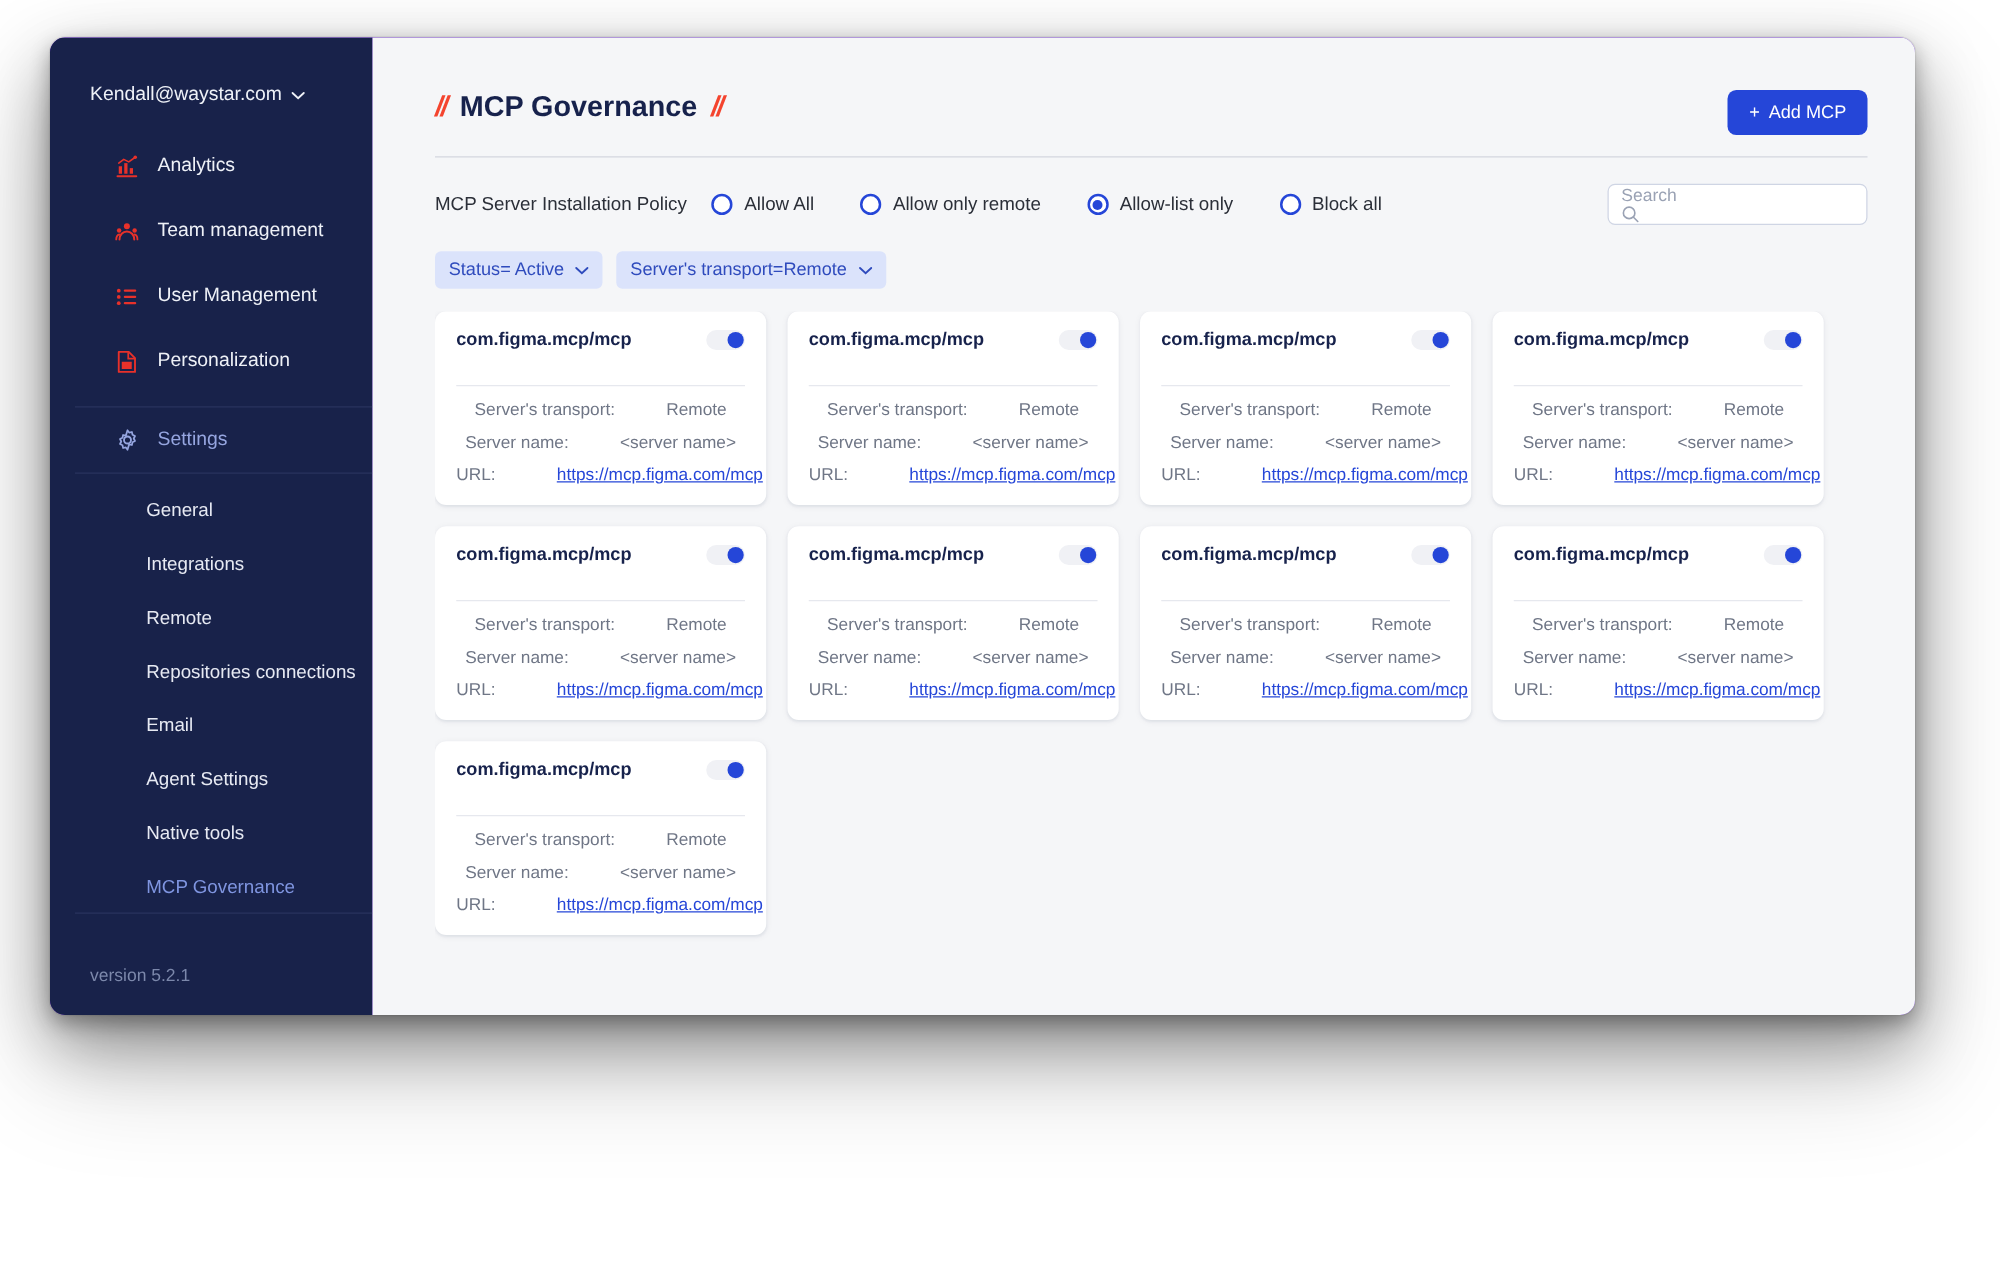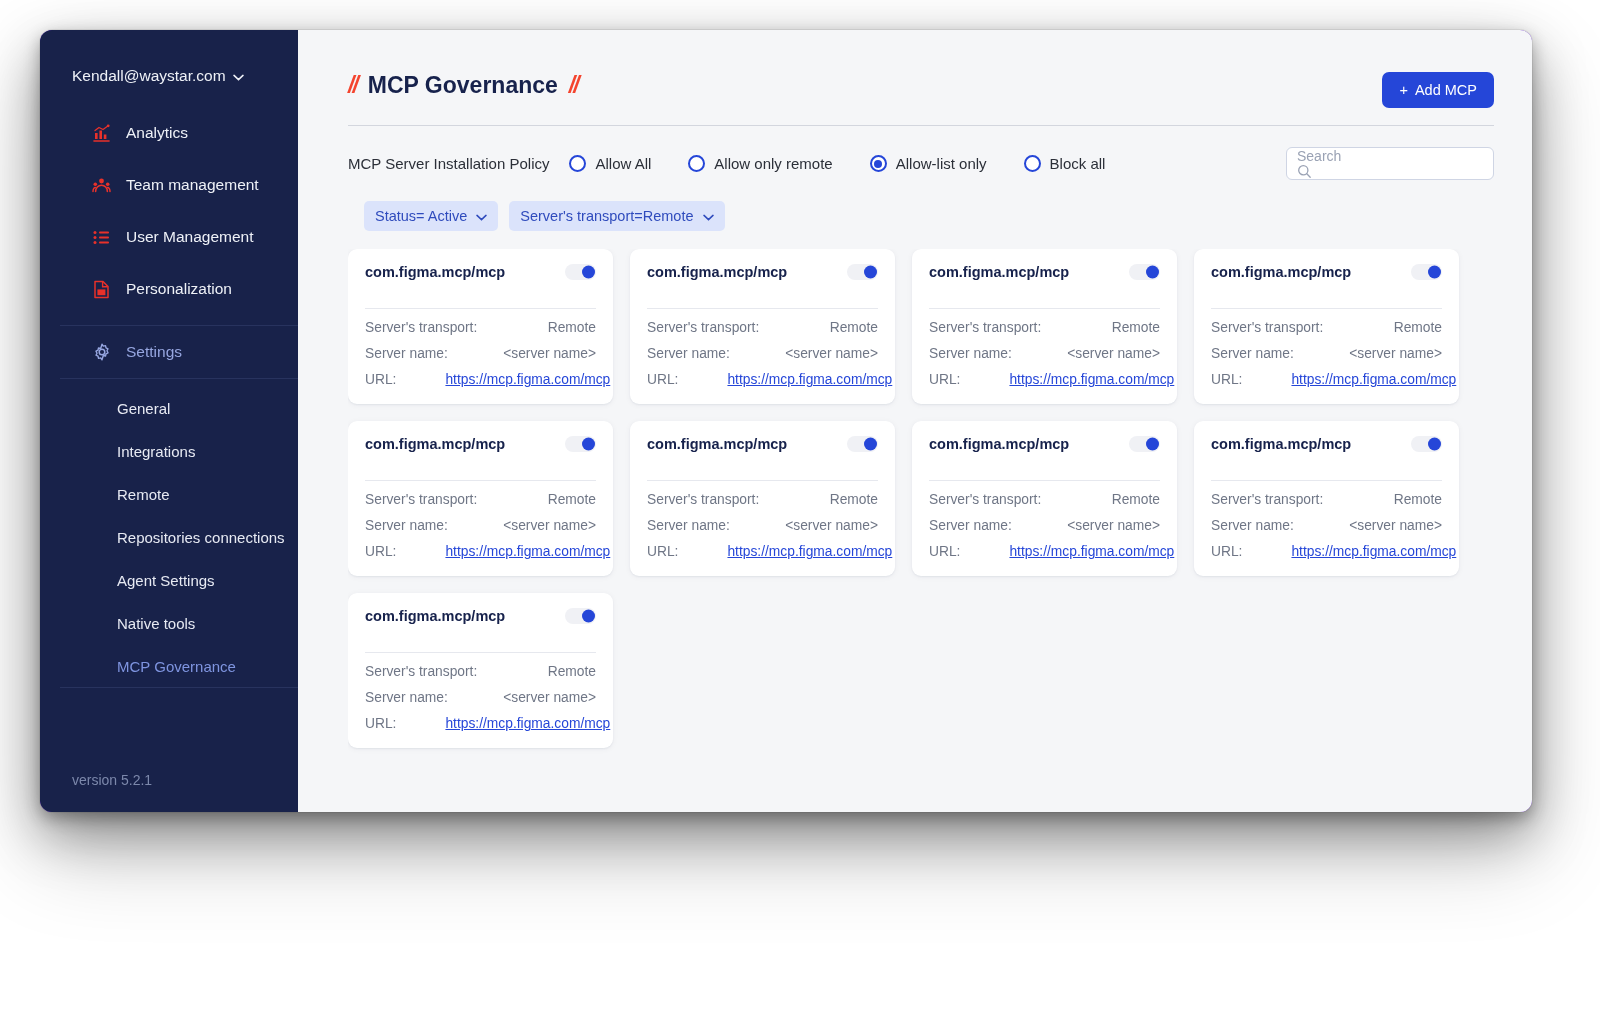--- a/index.html
+++ b/index.html
@@ -223,21 +223,20 @@
     background: transparent;
     min-width: 0;
   }
   .search-box input::placeholder { color: #9aa2b4; }
 
   
   .chips {
     display: flex;
     gap: 11px;
     padding: 21px 38px 0 50px;
-    margin-left: 16px;
   }
   .chip {
     background: #dbe3fb;
     color: #2f4bbd;
     border-radius: 5px;
     height: 30px;
     padding: 0 11px;
     font-size: 14.5px;
     display: inline-flex;
     align-items: center;
@@ -292,21 +291,21 @@
     position: absolute;
     right: 1.5px; top: 50%;
     transform: translateY(-50%);
     width: 13px; height: 13px;
     border-radius: 50%;
     background: #2546d8;
   }
 
   .card-row {
     display: flex;
-    justify-content: space-between;
+    justify-content: center;
     align-items: baseline;
     margin-top: 11px;
     font-size: 13.8px;
     color: #6f7686;
     white-space: nowrap;
   }
   .card-row .val { color: #6f7686; padding-left: 41px; }
   .card-row.url { gap: 8px; justify-content: flex-start; }
   .card-row.url .val {
     color: #2546d8;
@@ -400,20 +399,23 @@
             <span>General</span>
           </div>
         <div class="sub-item">
             <span>Integrations</span>
           </div>
         <div class="sub-item">
             <span>Remote</span>
           </div>
         <div class="sub-item">
             <span>Repositories connections</span>
+          </div>
+        <div class="sub-item">
+            <span>Email</span>
           </div>
         <div class="sub-item">
             <span>Agent Settings</span>
           </div>
         <div class="sub-item">
             <span>Native tools</span>
           </div>
         <div class="sub-item active">
             <span>MCP Governance</span>
           </div>

